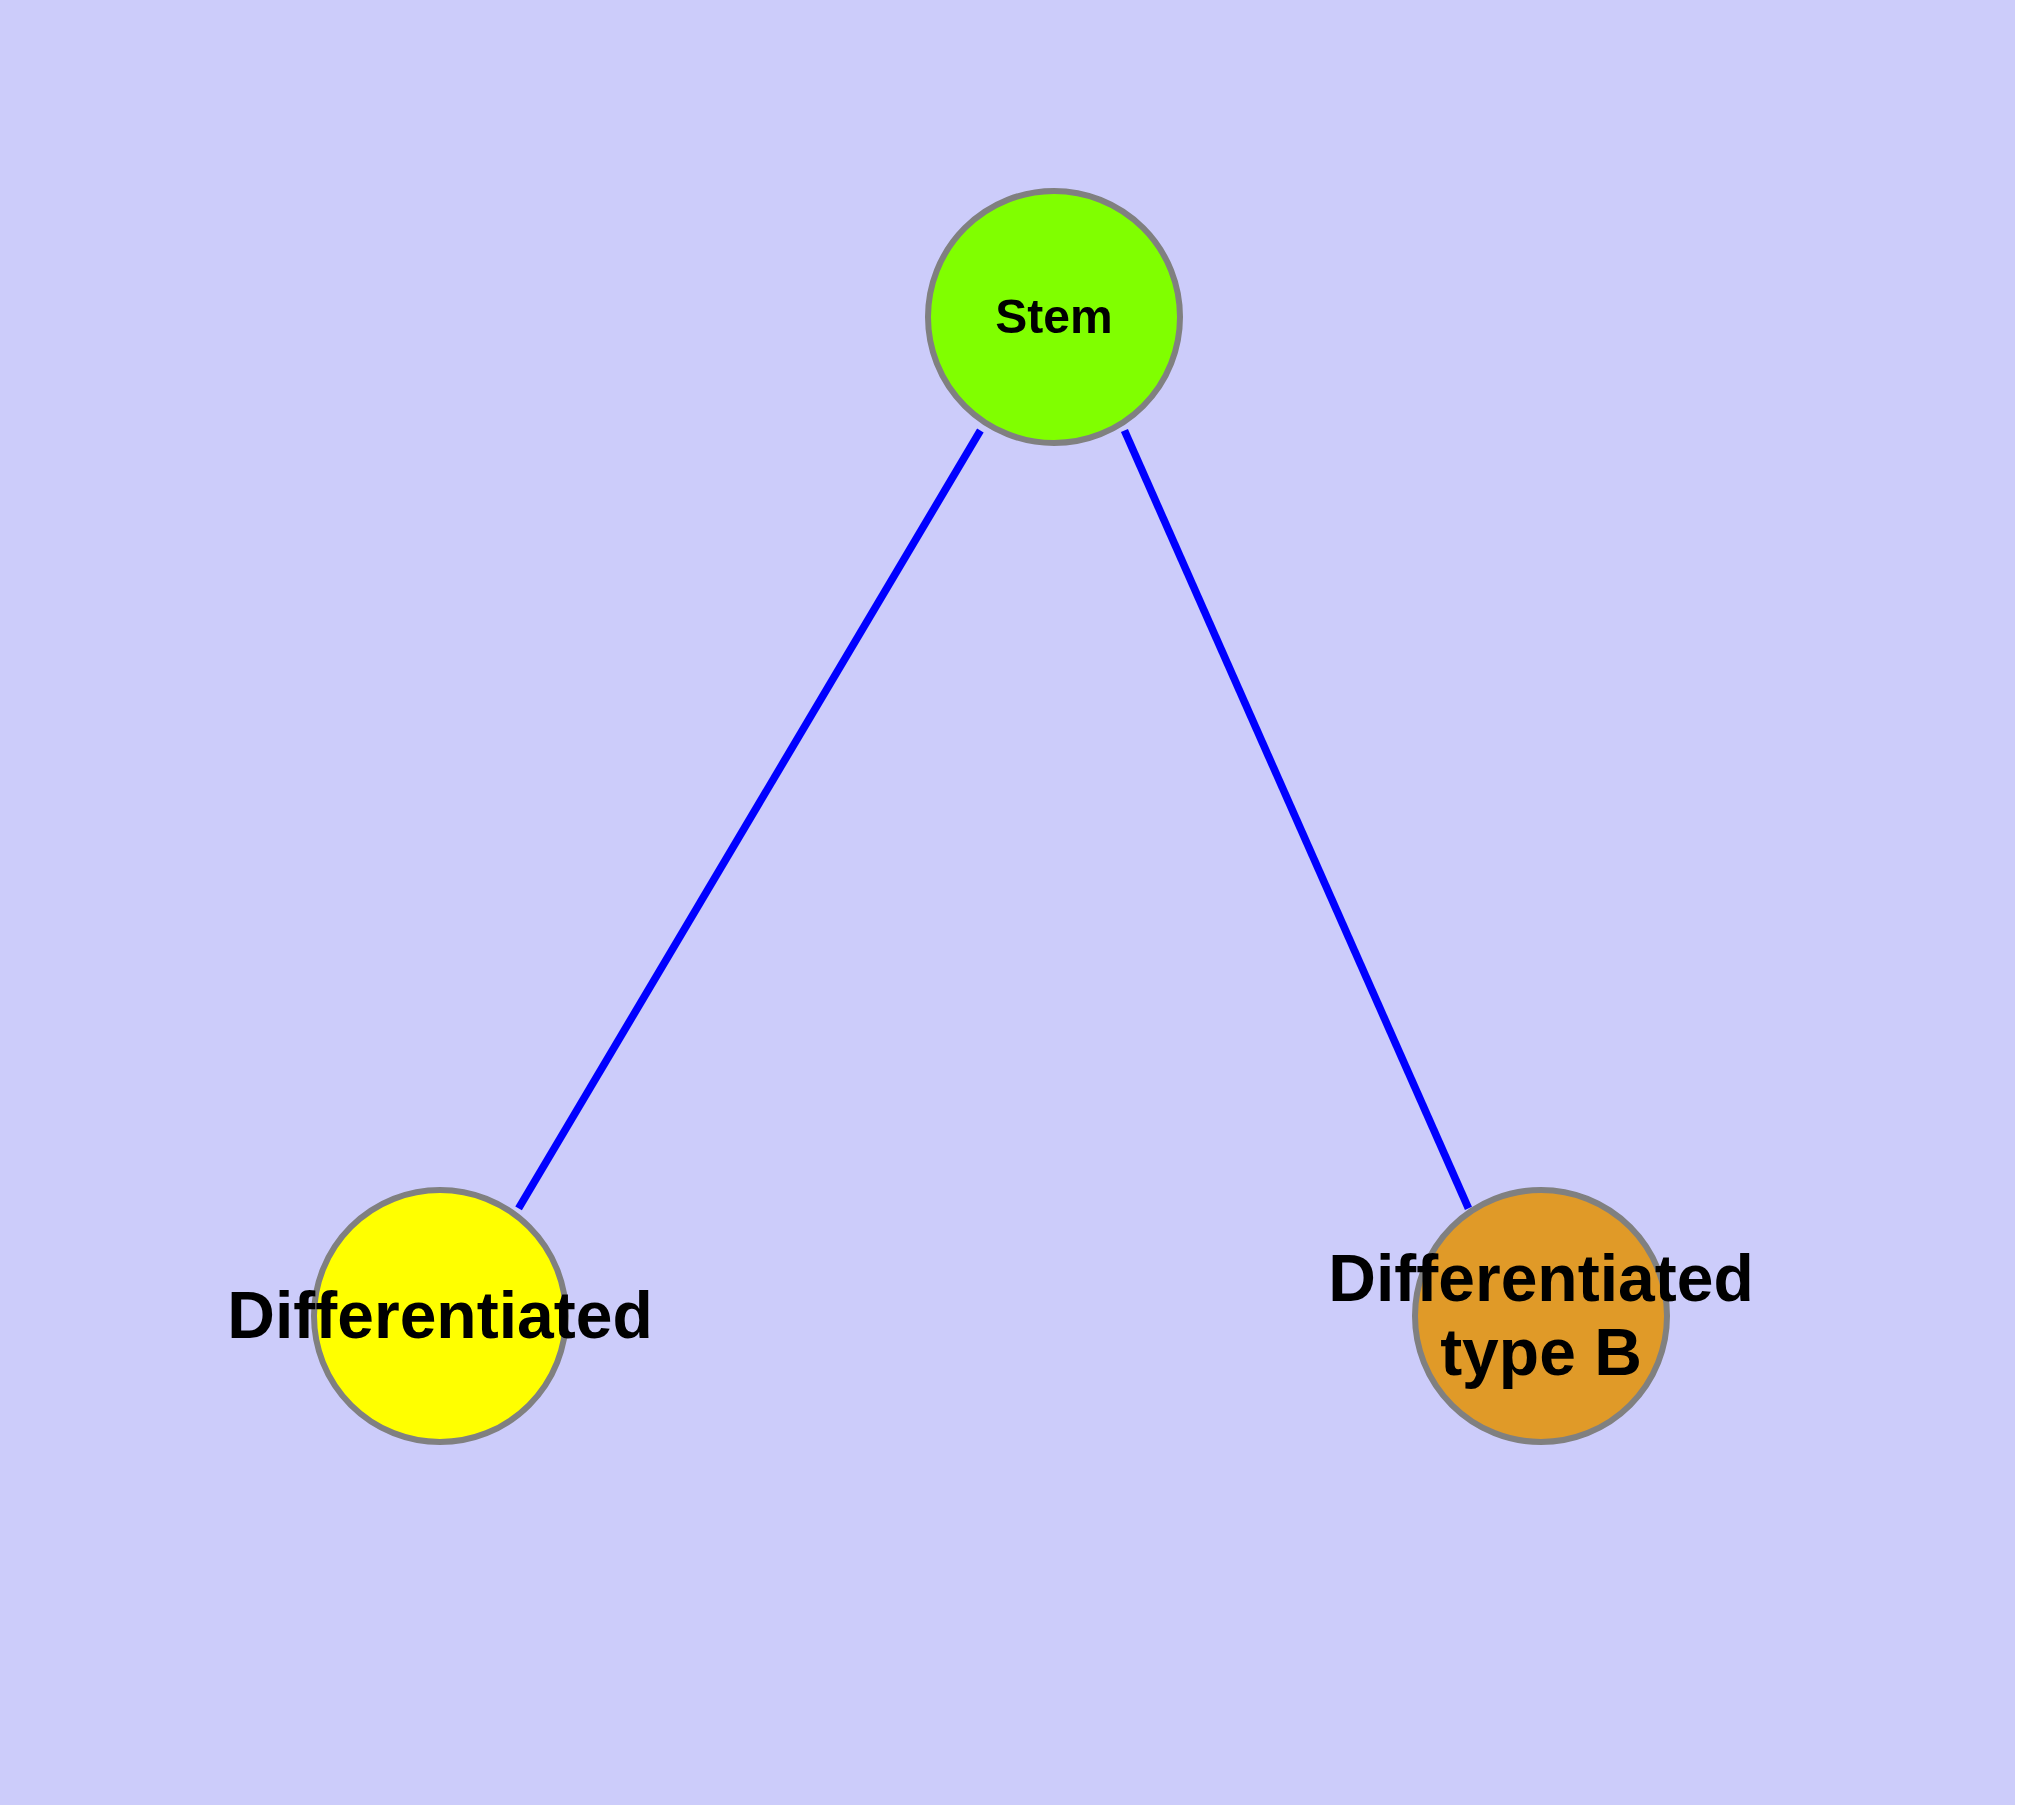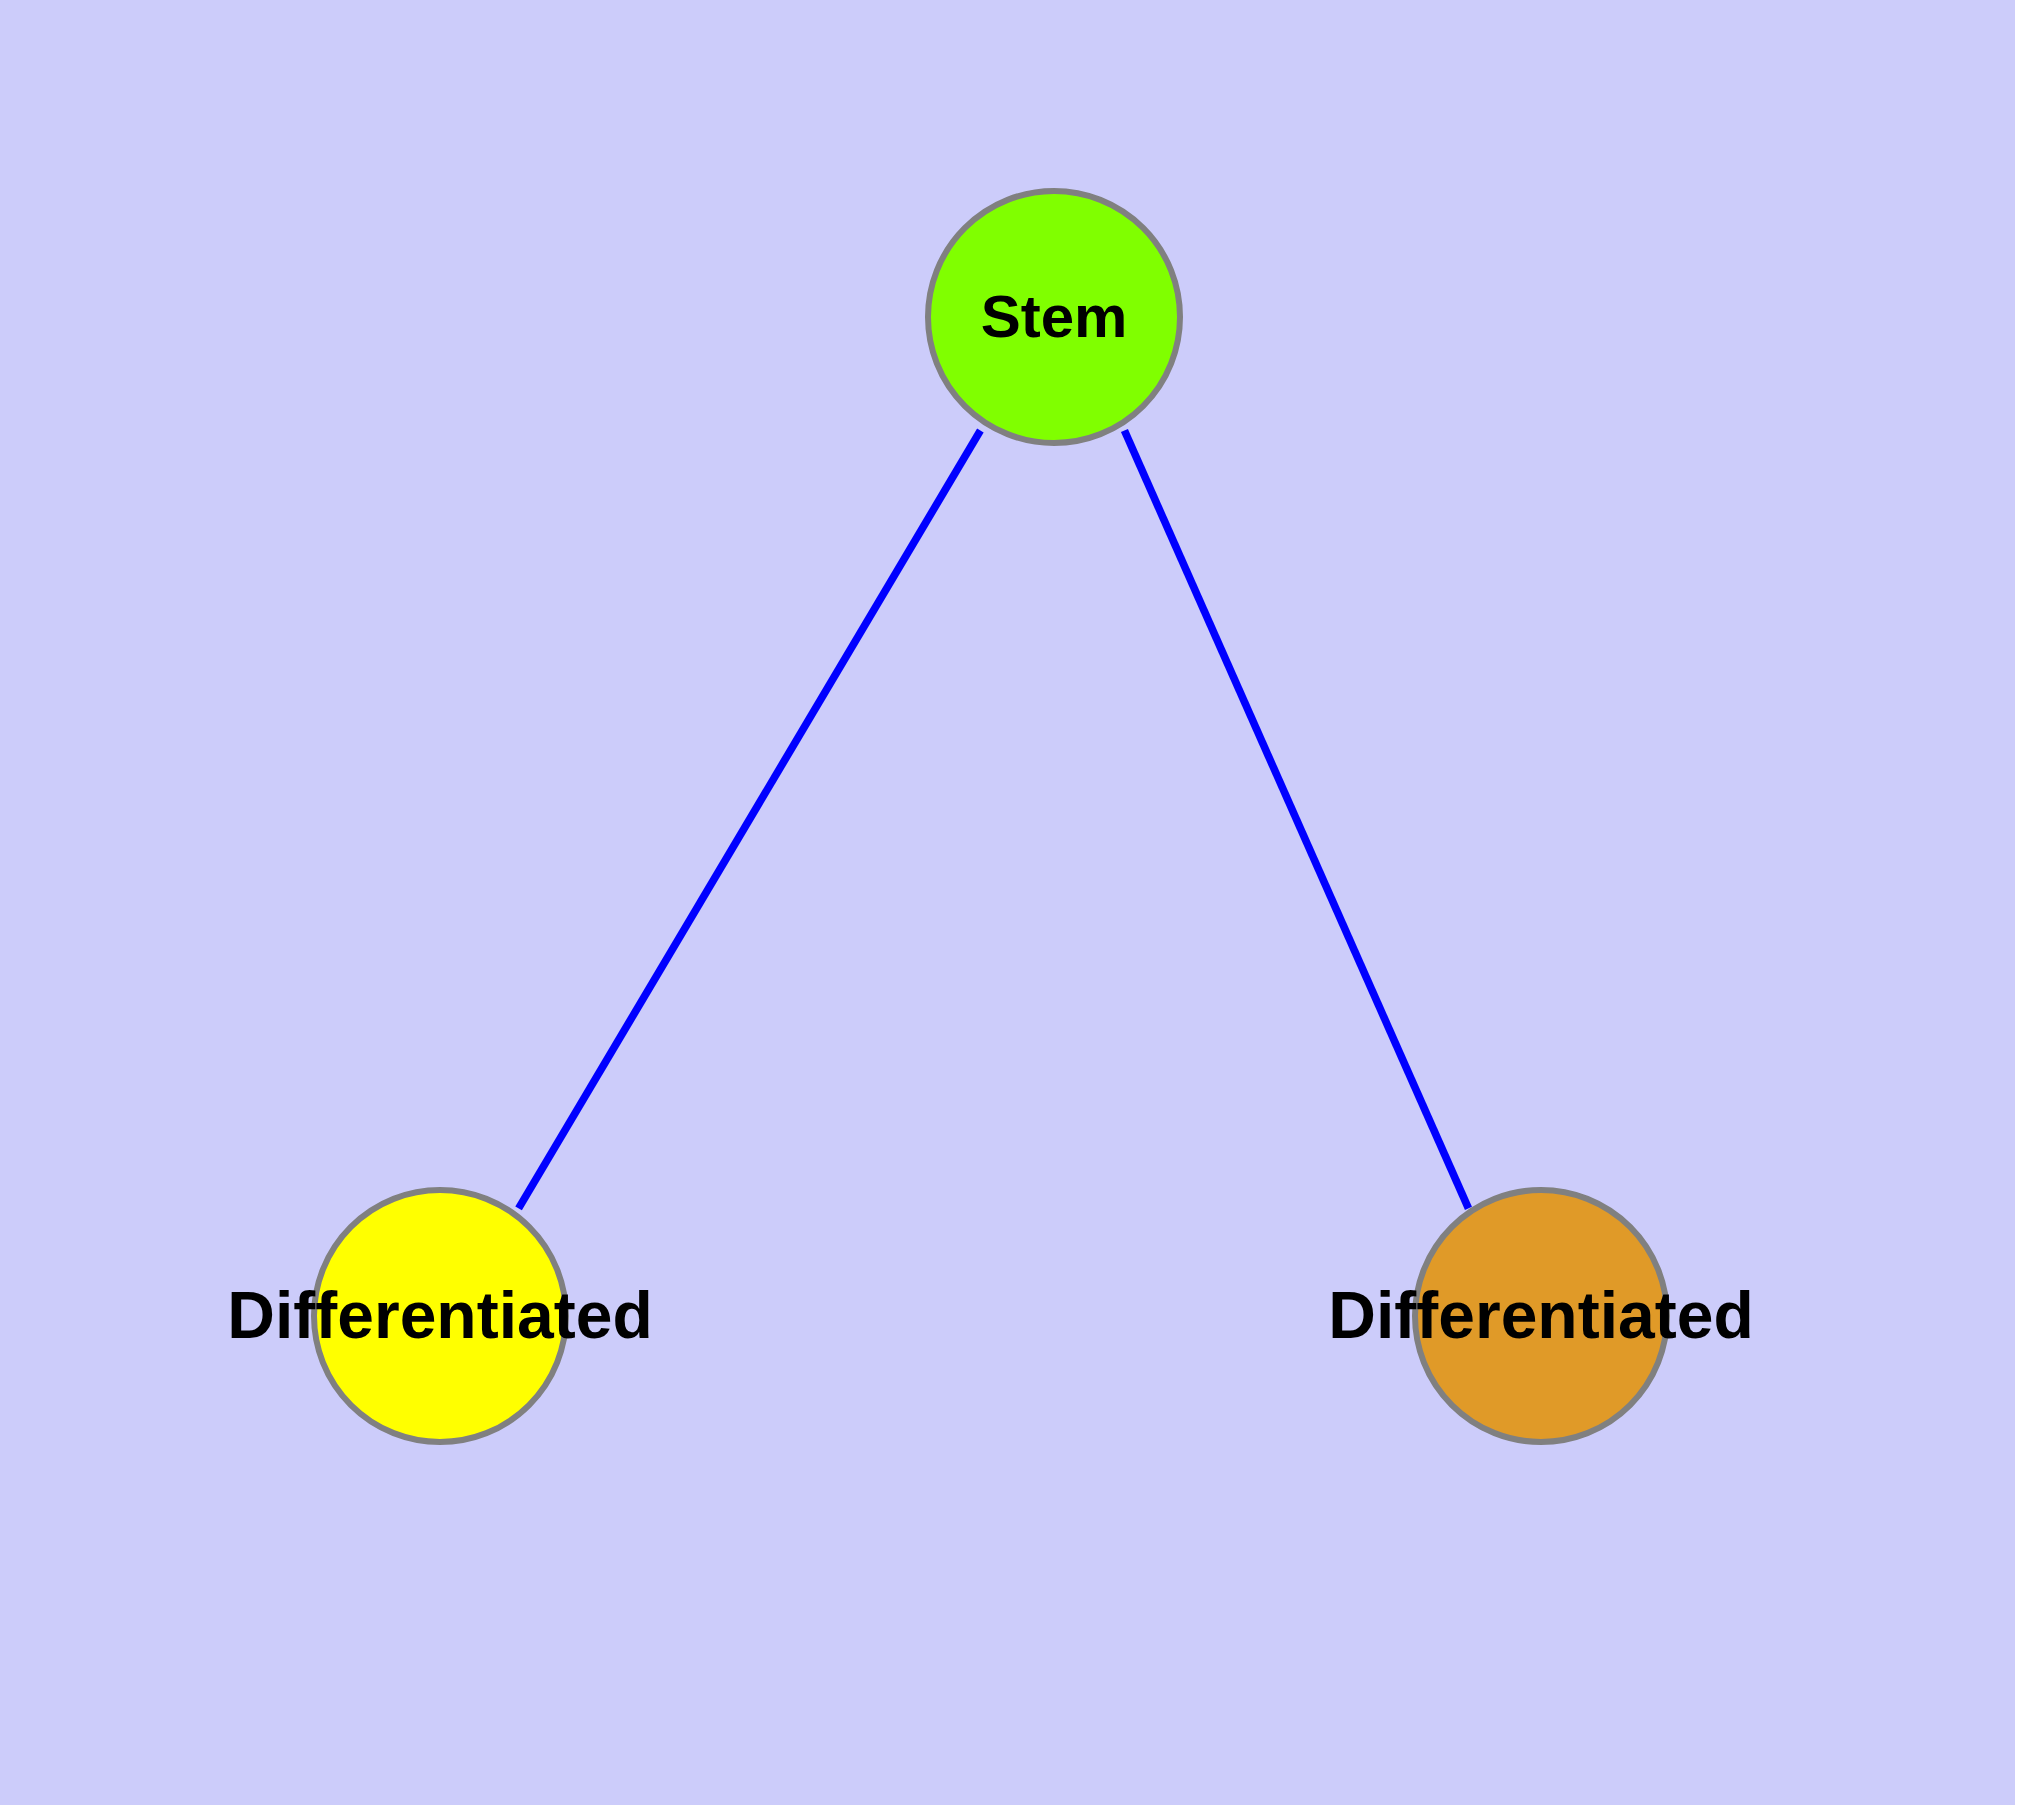--- a/index.html
+++ b/index.html
@@ -54,21 +54,21 @@
 
   
   #node-stem {
     left: 925px;
     top: 188px;
     width: 258px;
     height: 258px;
     background: #80ff00;
   }
   #node-stem .node-label {
-    font-size: 60px;
+    font-size: 48px;
   }
 
   
   #node-diff-a {
     left: 311px;
     top: 1187px;
     width: 259px;
     height: 259px;
     background: #ffff00;
   }
@@ -108,17 +108,18 @@
 
   <div class="graph-node" id="node-diff-a" style="left: 311px; top: 1187px; width: 258px; height: 258px; background: rgb(255, 255, 0); border-color: rgb(128, 128, 128); border-width: 6px;">
     <div class="node-label">
       <span class="label-line">Differentiated</span>
     </div>
   </div>
 
   <div class="graph-node" id="node-diff-b" style="left: 1412px; top: 1187px; width: 258px; height: 258px; background: rgb(224, 154, 40); border-color: rgb(128, 128, 128); border-width: 6px;">
     <div class="node-label">
       <span class="label-line">Differentiated</span>
+      <span class="label-line">type B</span>
     </div>
   </div>
 
 </div>
 
 
 </body></html>

